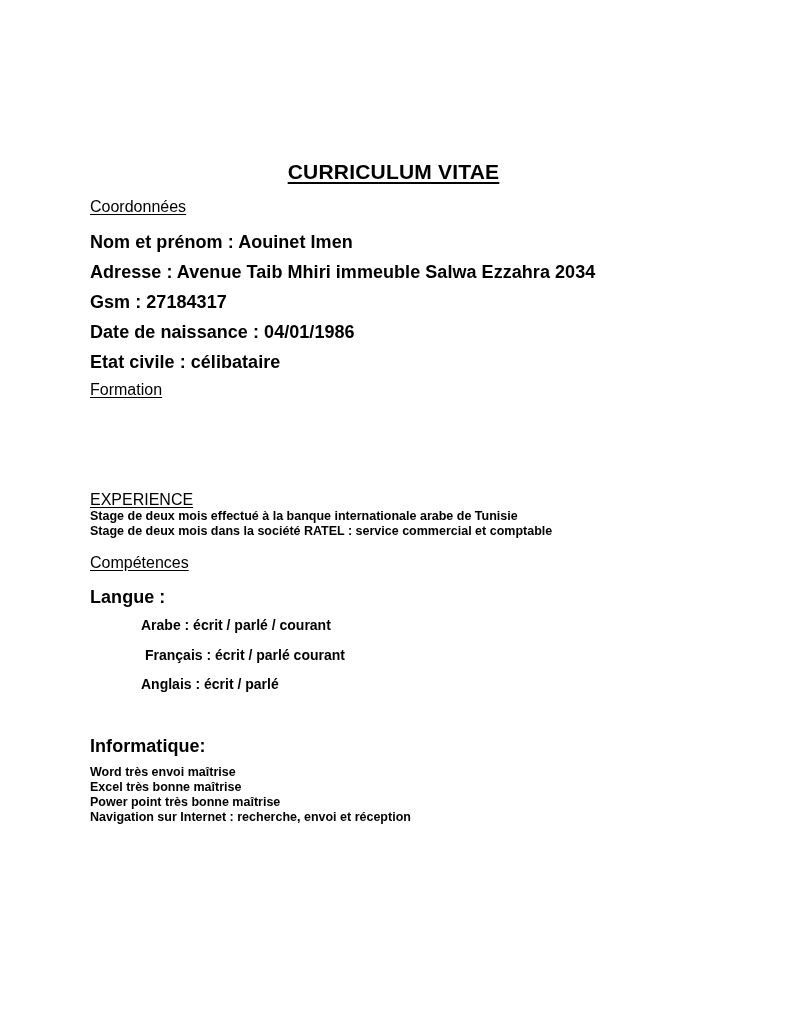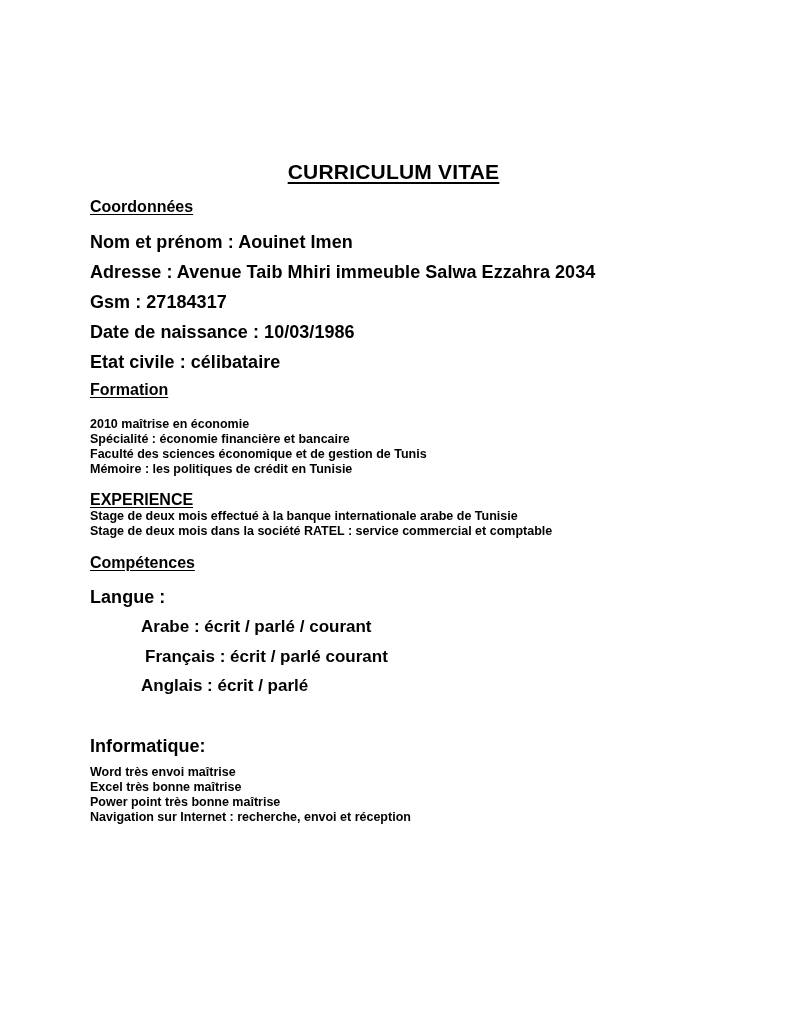--- a/index.html
+++ b/index.html
@@ -36,38 +36,38 @@
     letter-spacing: 0.2px;
   }
   .doc-title span.u {
     text-decoration: underline;
     text-underline-offset: 3px;
   }
   .section-heading {
     position: absolute;
     left: 90px;
     font-size: 16px;
-    font-weight: bold;
+    font-weight: normal;
     white-space: nowrap;
   }
   .section-heading span.u {
     text-decoration: underline;
     text-underline-offset: 2px;
   }
   .body-line {
     position: absolute;
     left: 90px;
     font-size: 18px;
     font-weight: bold;
     white-space: nowrap;
     letter-spacing: 0.05px;
   }
   .lang-line {
     position: absolute;
-    font-size: 17px;
+    font-size: 14px;
     font-weight: bold;
     white-space: nowrap;
   }
   .block {
     position: absolute;
     left: 90px;
     font-size: 12.5px;
     font-weight: bold;
     line-height: 15px;
     white-space: nowrap;
@@ -81,31 +81,25 @@
 
 <div class="page">
 
   <div class="doc-title"><span class="u">CURRICULUM VITAE</span></div>
 
   <div class="section-heading" style="top:198px;"><span class="u">Coordonnées</span></div>
 
   <div class="body-line" style="top:232px;">Nom et prénom : Aouinet Imen</div>
   <div class="body-line" style="top:262px;text-align:right;">Adresse : Avenue Taib Mhiri immeuble Salwa Ezzahra 2034</div>
   <div class="body-line" style="top:292px;">Gsm : 27184317</div>
-  <div class="body-line" style="top:322px;">Date de naissance : 10/03/1986</div>
+  <div class="body-line" style="top:322px;">Date de naissance : 04/01/1986</div>
   <div class="body-line" style="top:352px;">Etat civile : célibataire</div>
 
   <div class="section-heading" style="top:381px;"><span class="u">Formation</span></div>
 
-  <div class="block" style="top:417px;">
-    <div>2010 maîtrise en économie</div>
-    <div>Spécialité : économie financière et bancaire</div>
-    <div>Faculté des sciences économique et de gestion de Tunis</div>
-    <div>Mémoire : les politiques de crédit en Tunisie</div>
-  </div>
 
   <div class="section-heading" style="top:491px;"><span class="u">EXPERIENCE</span></div>
 
   <div class="block" style="top:509px;">
     <div>Stage de deux mois effectué à la banque internationale arabe de Tunisie</div>
     <div>Stage de deux mois dans la société RATEL : service commercial et comptable</div>
   </div>
 
   <div class="section-heading" style="top:554px;"><span class="u">Compétences</span></div>
 

